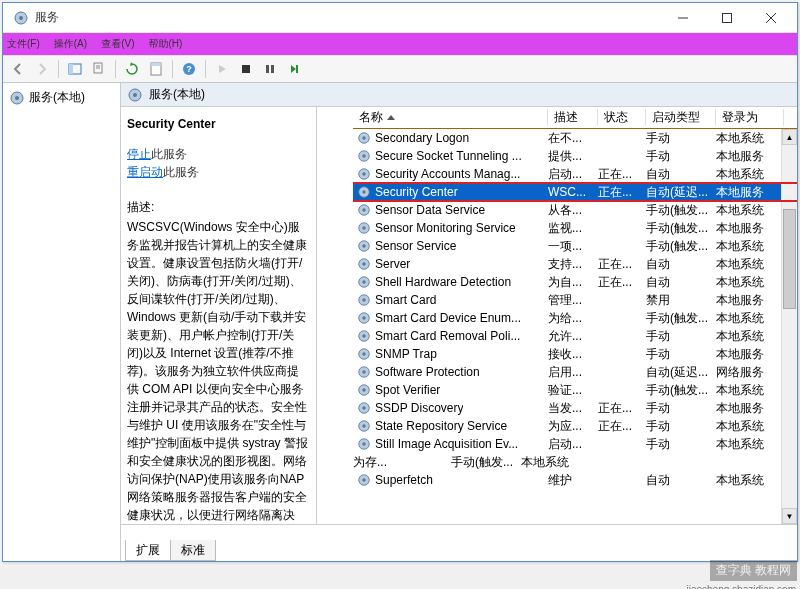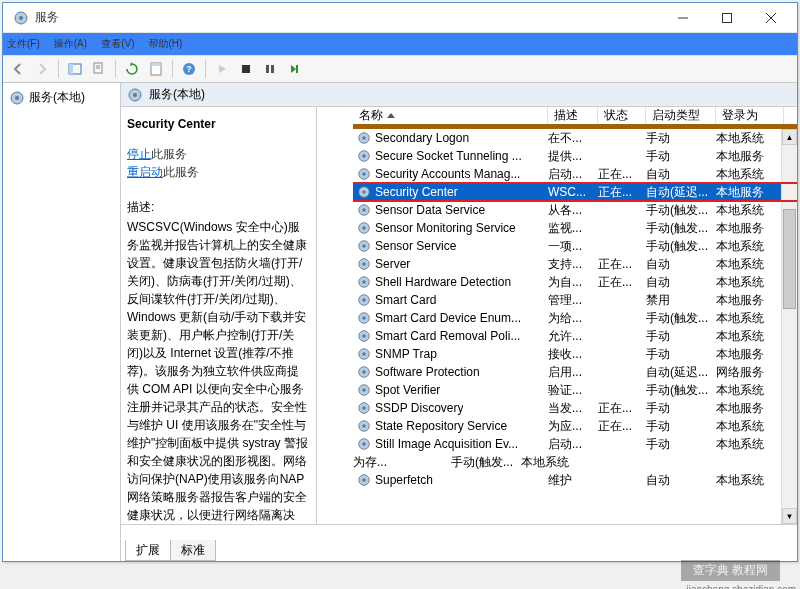--- a/index.html
+++ b/index.html
@@ -1,17 +1,17 @@
 <!DOCTYPE html>
 <html><head>
 <meta charset="utf-8">
 <style>
 * { margin: 0; padding: 0; box-sizing: border-box; font-family: "Microsoft YaHei", "SimSun", sans-serif; }
 body { background: #f0f0f0; width: 800px; height: 589px; overflow: hidden; position: relative; }
-.window { position: absolute; left: 2px; top: 2px; width: 796px; height: 560px; background: #3b82f6; border: 1px solid #5a8fc8; box-shadow: 1px 1px 2px rgba(0,0,0,0.15); display: flex; flex-direction: column; }
+.window { position: absolute; left: 2px; top: 2px; width: 796px; height: 560px; background: #d946ef; border: 1px solid #5a8fc8; box-shadow: 1px 1px 2px rgba(0,0,0,0.15); display: flex; flex-direction: column; }
 .titlebar { height: 30px; display: flex; align-items: center; padding: 0 4px; background: #fff; border-bottom: 1px solid #e5e5e5; }
 .titlebar .icon { width: 16px; height: 16px; margin: 0 6px; }
 .title { font-size: 12px; color: #333; flex: 1; }
 .win-btns { display: flex; }
 .win-btn { width: 44px; height: 29px; display: flex; align-items: center; justify-content: center; font-size: 11px; color: #333; }
 .win-btn.close { width: 44px; }
 .menubar { height: 22px; display: flex; align-items: center; padding: 0 4px; font-size: 10px; color: #333; }
 .menubar span { margin-right: 14px; }
 .toolbar { height: 28px; display: flex; align-items: center; padding: 0 4px; border-top: 1px solid #e0e0e0; border-bottom: 1px solid #c8c8c8; background: #f6f6f6; gap: 2px; }
 .tb-sep { width: 1px; height: 18px; background: #ccc; margin: 0 3px; }
@@ -26,42 +26,42 @@
 .pane-header .gear { width: 16px; height: 16px; margin-right: 6px; }
 .split { flex: 1; display: flex; overflow: hidden; gap: 36px; }
 .detail { width: 196px; border-right: 1px solid #ccc; padding: 10px 8px 6px 6px; font-size: 12px; overflow: hidden; }
 .detail h3 { font-size: 12px; font-weight: bold; margin-bottom: 14px; }
 .detail a { color: #0066cc; text-decoration: underline; }
 .detail .noline { text-decoration: none; color: #333; }
 .detail .actions { line-height: 18px; margin-bottom: 18px; }
 .detail .desc-label { margin-bottom: 2px; }
 .detail .desc-text { line-height: 18px; }
 .list-wrap { flex: 1; display: flex; flex-direction: column; overflow: hidden; }
-.headers { display: flex; height: 22px; border-bottom: 5px solid #a16207; font-size: 12px; align-items: center; background: #fff; }
+.headers { display: flex; height: 22px; border-bottom: 1px solid #a16207; font-size: 12px; align-items: center; background: #fff; }
 .headers div { padding: 0 6px; border-right: 1px solid #e0e0e0; white-space: nowrap; overflow: hidden; }
 .col-name { width: 195px; padding-left: 6px; display: flex; align-items: center; }
 .col-desc { width: 50px; }
 .col-status { width: 48px; }
 .col-type { width: 70px; }
 .col-logon { width: 68px; }
 .rows { flex: 1; overflow: hidden; position: relative; }
 .row { display: flex; height: 18px; font-size: 12px; align-items: center; white-space: nowrap; }
 .row .col-name { display: flex; align-items: center; padding-left: 4px; overflow: hidden; }
 .row .gear { width: 14px; height: 14px; margin-right: 4px; flex-shrink: 0; }
 .row span { overflow: hidden; text-overflow: ellipsis; }
 .row.selected { background: #0a64c8; color: #fff; }
 .row.selected .col-logon { color: #fff; }
 .highlight-box { position: absolute; border: 2px solid #e02020; height: 20px; pointer-events: none; }
 .tabs { height: 37px; display: flex; align-items: flex-end; padding: 0 4px; border-top: 1px solid #ccc; font-size: 12px; }
 .tab { padding: 2px 10px 1px; border: 1px solid #bbb; border-top: none; background: #f4f4f4; margin-right: -1px; }
 .tab.active { background: #fff; }
 .scrollbar { position: absolute; right: 0; top: 0; width: 16px; bottom: 0; background: #f0f0f0; border-left: 1px solid #ddd; }
 .sb-btn { height: 16px; background: #e8e8e8; border: 1px solid #ccc; display: flex; align-items: center; justify-content: center; font-size: 8px; }
 .sb-thumb { position: absolute; top: 80px; height: 100px; left: 1px; right: 1px; background: #cdcdcd; border: 1px solid #aaa; }
-.watermark { position: absolute; right: 20px; bottom: 8px; font-size: 12px; color: rgba(255,255,255,0.85); background: rgba(0,0,0,0.3); padding: 2px 12px; }
+.watermark { position: absolute; right: 3px; bottom: 8px; font-size: 12px; color: rgba(255,255,255,0.85); background: rgba(0,0,0,0.3); padding: 2px 6px; }
 .sub-wm { position: absolute; right: 4px; bottom: -6px; font-size: 10px; color: #777; }
 .arrow-up { display: inline-block; width: 0; height: 0; border-left: 4px solid transparent; border-right: 4px solid transparent; border-bottom: 5px solid #555; margin-left: 4px; }
 </style>
 </head>
 <body>
 
 <div class="window">
   <div class="titlebar">
     <svg class="icon" viewBox="0 0 16 16">
         <circle cx="8" cy="8" r="6" fill="#b8cce0" stroke="#5a7a9a"></circle>

